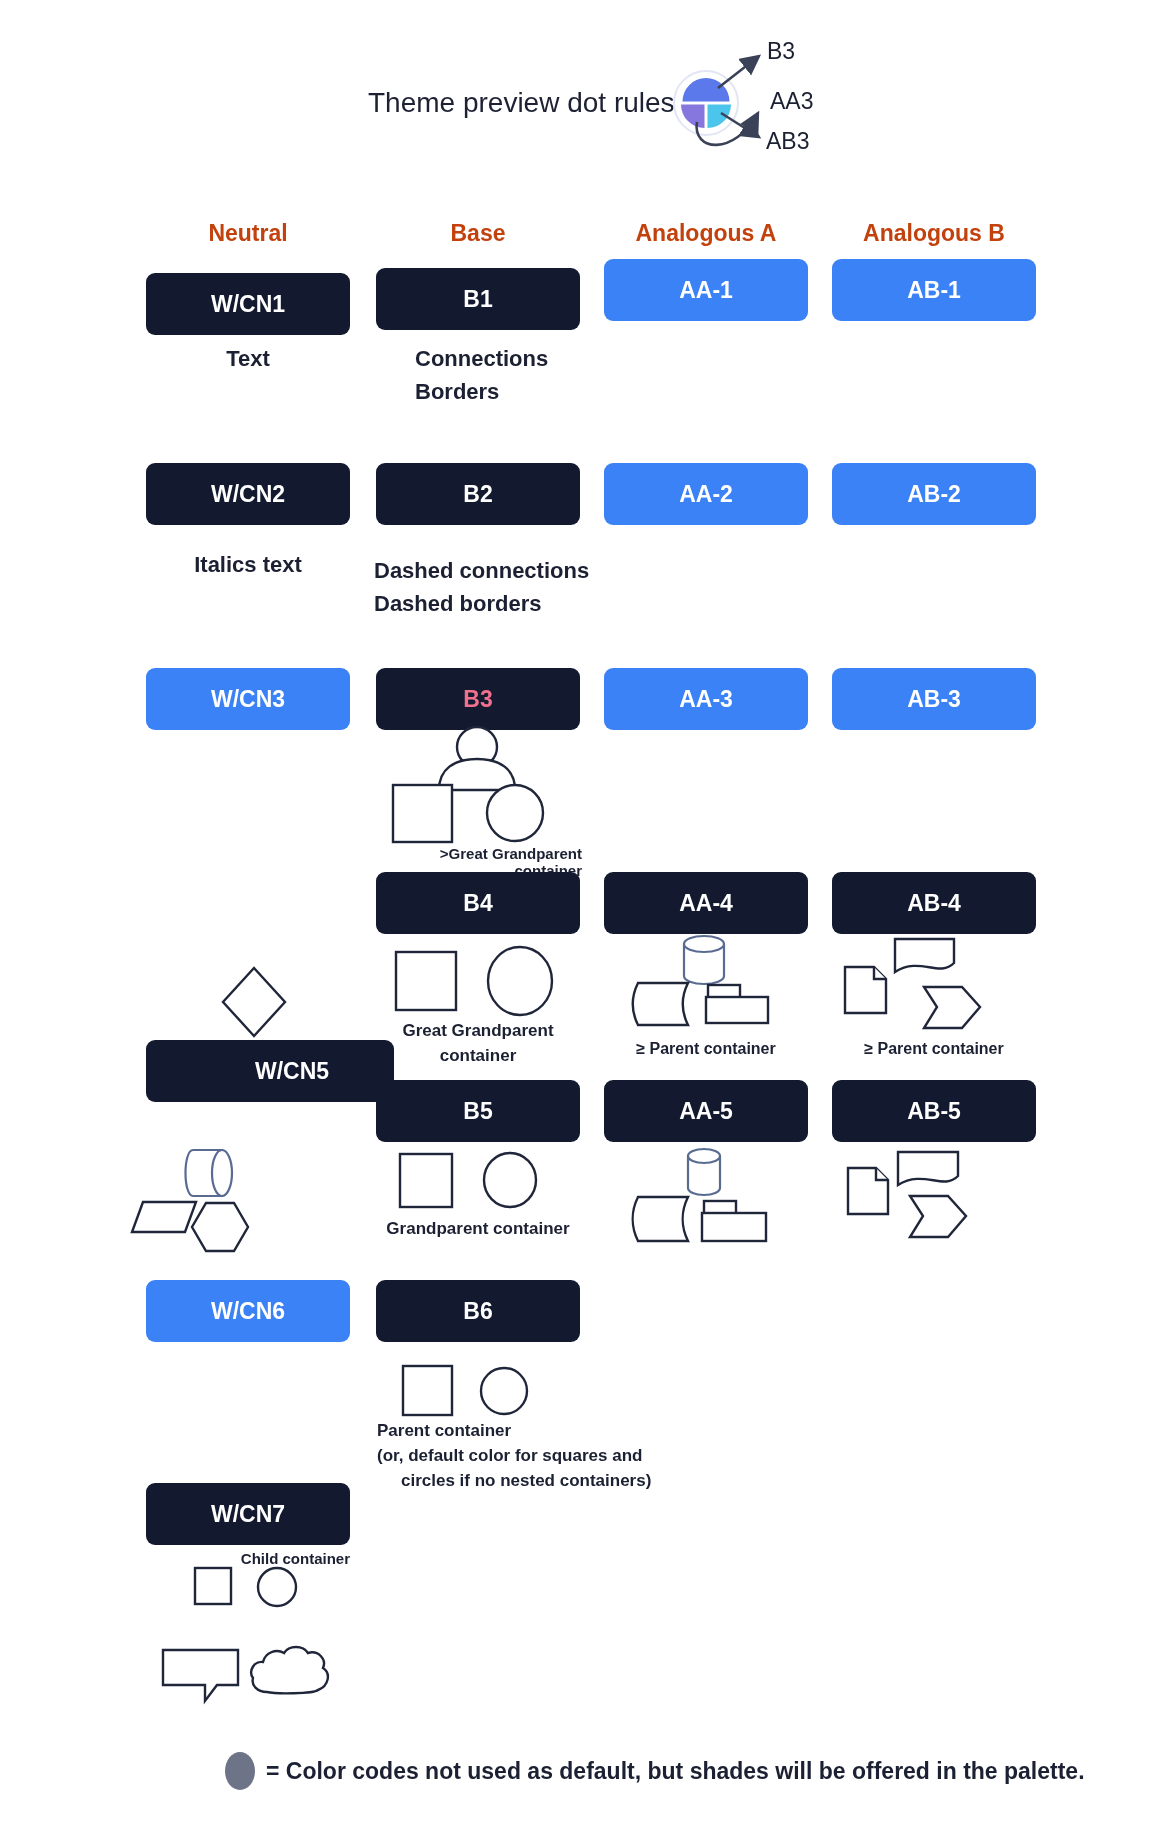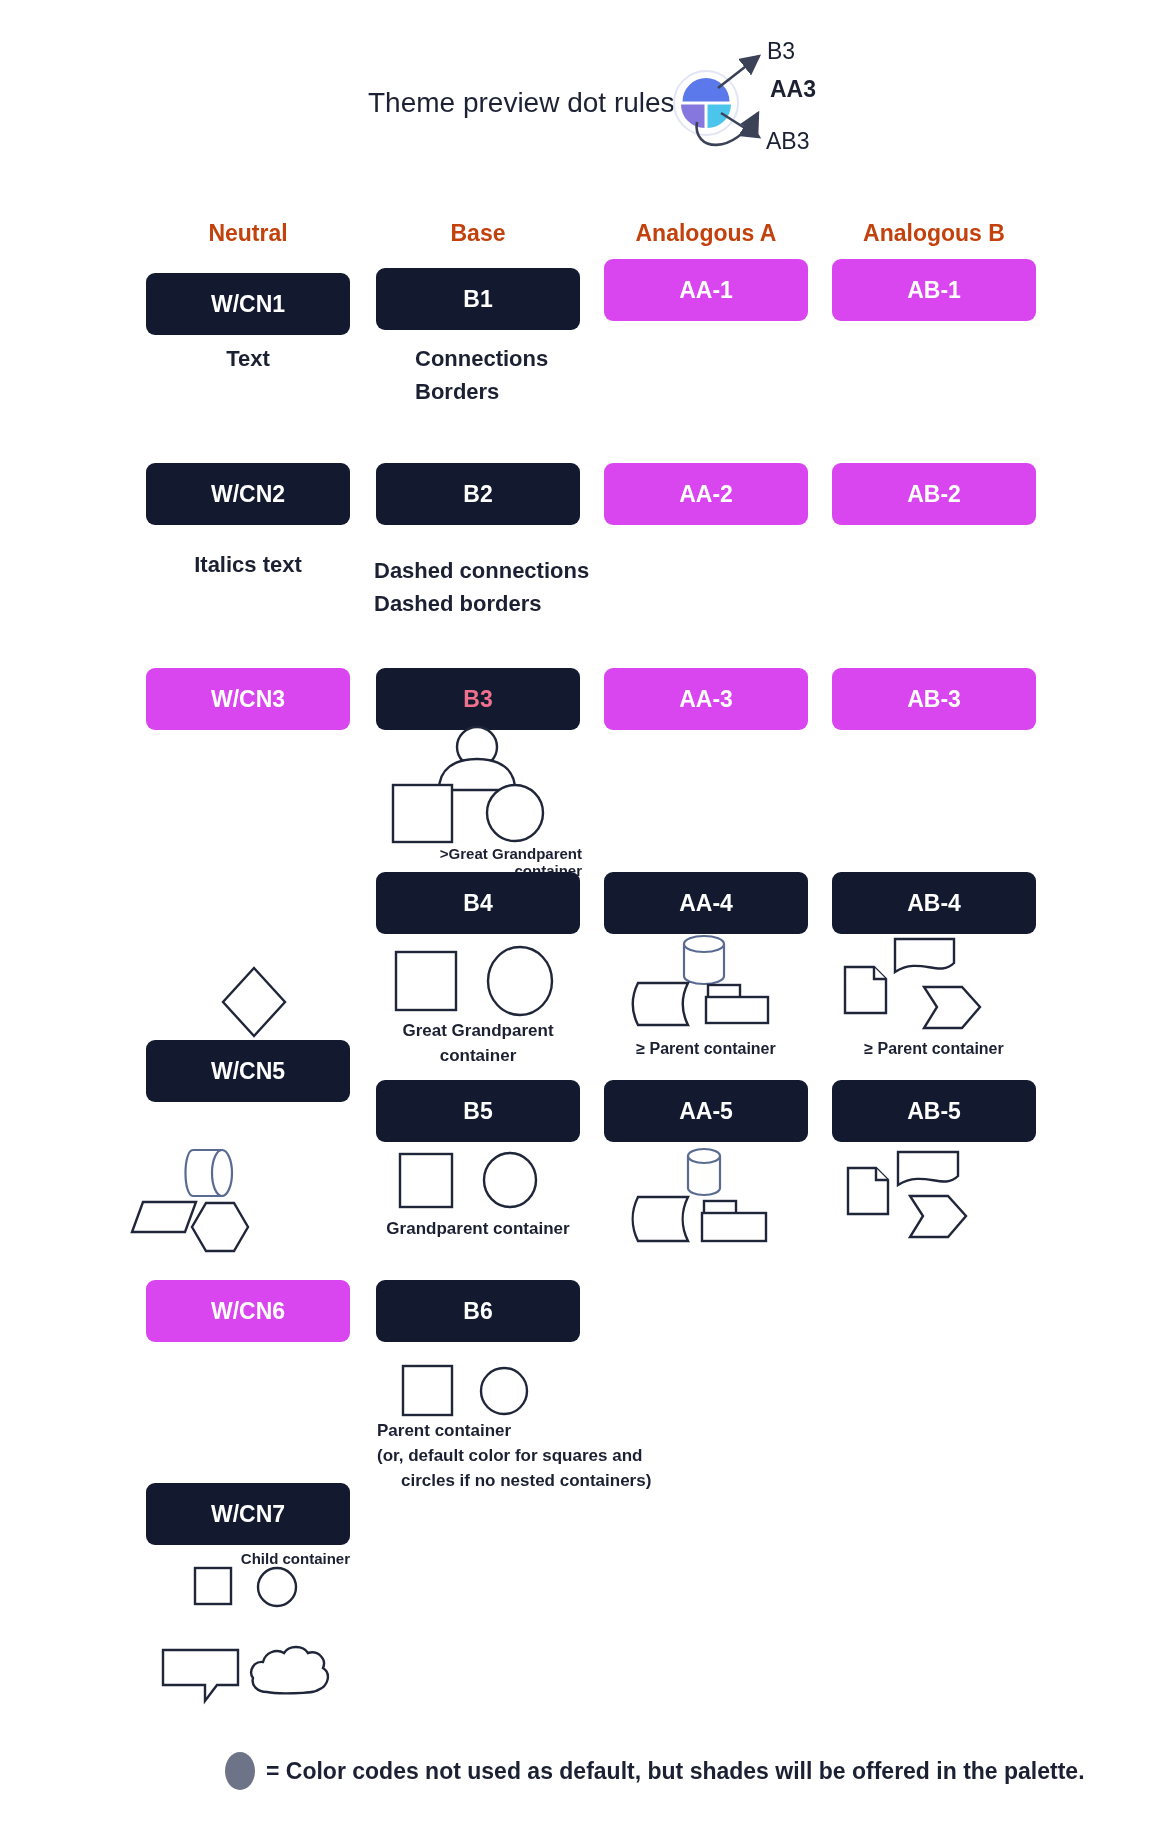--- a/index.html
+++ b/index.html
@@ -5,21 +5,21 @@
   html,body{margin:0;padding:0;background:#ffffff;}
   .canvas{position:relative;width:1164px;height:1822px;background:#ffffff;overflow:hidden;
           font-family:"Liberation Sans", sans-serif;color:#1b2032;}
   .abs{position:absolute;}
   .title{font-size:28px;color:#1c2233;}
   .arrow-label{font-size:23px;color:#1b2032;}
   .hdr{width:204px;text-align:center;font-size:23px;font-weight:bold;color:#c2410c;}
   .sw{width:204px;height:62px;border-radius:9px;display:flex;align-items:center;justify-content:center;
       font-weight:bold;font-size:23px;color:#ffffff;}
   .sw.dark{background:#131a30;}
-  .sw.gray{background:#d946ef;text-align:right;}
+  .sw.gray{background:#3b82f6;text-align:right;}
   .sw.pink{color:#f0718e;}
   .cap{font-weight:bold;color:#1b2032;}
   .cap.big{font-size:22px;line-height:33px;}
   .cap.c{text-align:center;width:204px;}
   .cap.s15{font-size:15px;text-align:right;}
   .cap.s16{font-size:16px;}
   .cap.s17{font-size:17px;line-height:25px;}
   .legend-text{font-size:23px;font-weight:bold;color:#1b2032;}
   svg .ink{stroke:#20263a;stroke-width:2.4;fill:#ffffff;}
   svg .cyl{stroke:#5a6b92;stroke-width:2.2;fill:#ffffff;}
@@ -44,21 +44,21 @@
       <marker id="ah" markerWidth="9" markerHeight="9" refX="7" refY="4" orient="auto">
         <path d="M0,0 L8,4 L0,8 Z" fill="#3b4258"></path>
       </marker>
     </defs>
     <path class="arr" d="M 78,63 L 119,31" marker-end="url(#ah)"></path>
     <path class="arr" d="M 57,97 C 52,126 94,132 118,88" marker-end="url(#ah)"></path>
     <path class="arr" d="M 81,88 L 119,112" marker-end="url(#ah)"></path>
   </svg>
 
   <div class="abs arrow-label" style="left:767px;top:38px;">B3</div>
-  <div class="abs arrow-label" style="left:770px;top:76px;font-weight:bold;">AA3</div>
+  <div class="abs arrow-label" style="left:770px;top:88px;">AA3</div>
   <div class="abs arrow-label" style="left:766px;top:128px;">AB3</div>
 
   <div class="abs hdr" style="left:146px;top:220px;">Neutral</div>
   <div class="abs hdr" style="left:376px;top:220px;">Base</div>
   <div class="abs hdr" style="left:604px;top:220px;">Analogous A</div>
   <div class="abs hdr" style="left:832px;top:220px;">Analogous B</div>
 
   <div class="abs sw dark" style="left:146px;top:259px;margin-top:14px;">W/CN1</div>
   <div class="abs sw dark" style="left:376px;top:259px;margin-top:9px;">B1</div>
   <div class="abs sw gray" style="left:604px;top:259px;">AA-1</div>
@@ -114,21 +114,21 @@
   <div class="abs cap s16 c" style="left:604px;top:1040px;">≥ Parent container</div>
 
   <svg class="abs" style="left:838px;top:932px;" width="150" height="100" viewBox="0 0 150 100">
     <path class="ink" d="M 7,35 L 36,35 L 48,47 L 48,81 L 7,81 Z"></path>
     <path class="ink" d="M 36,35 L 36,47 L 48,47" fill="none"></path>
     <path class="ink" d="M 57,7 L 116,7 L 116,31 C 101,46 82,24 57,40 Z"></path>
     <path class="ink" d="M 86,55 L 124,55 L 142,75 L 124,96 L 86,96 L 99,75 Z"></path>
   </svg>
   <div class="abs cap s16 c" style="left:832px;top:1040px;">≥ Parent container</div>
 
-  <div class="abs sw dark" style="left:146px;top:1040px;">W/CN5</div>
+  <div class="abs sw dark" style="left:146px;top:1040px;padding-left:44px;">W/CN5</div>
   <div class="abs sw dark" style="left:376px;top:1080px;">B5</div>
   <div class="abs sw dark" style="left:604px;top:1080px;">AA-5</div>
   <div class="abs sw dark" style="left:832px;top:1080px;">AB-5</div>
 
   <svg class="abs" style="left:125px;top:1145px;" width="135" height="115" viewBox="0 0 135 115">
     <path class="cyl" d="M 68,5 C 58,5 58,51 68,51 L 97,51 L 97,5 Z"></path>
     <ellipse class="cyl" cx="97" cy="28" rx="10" ry="23"></ellipse>
     <polygon class="ink" points="18,57 71,57 60,87 7,87"></polygon>
     <polygon class="ink" points="81,58 109,58 123,82 109,106 81,106 67,82"></polygon>
   </svg>

